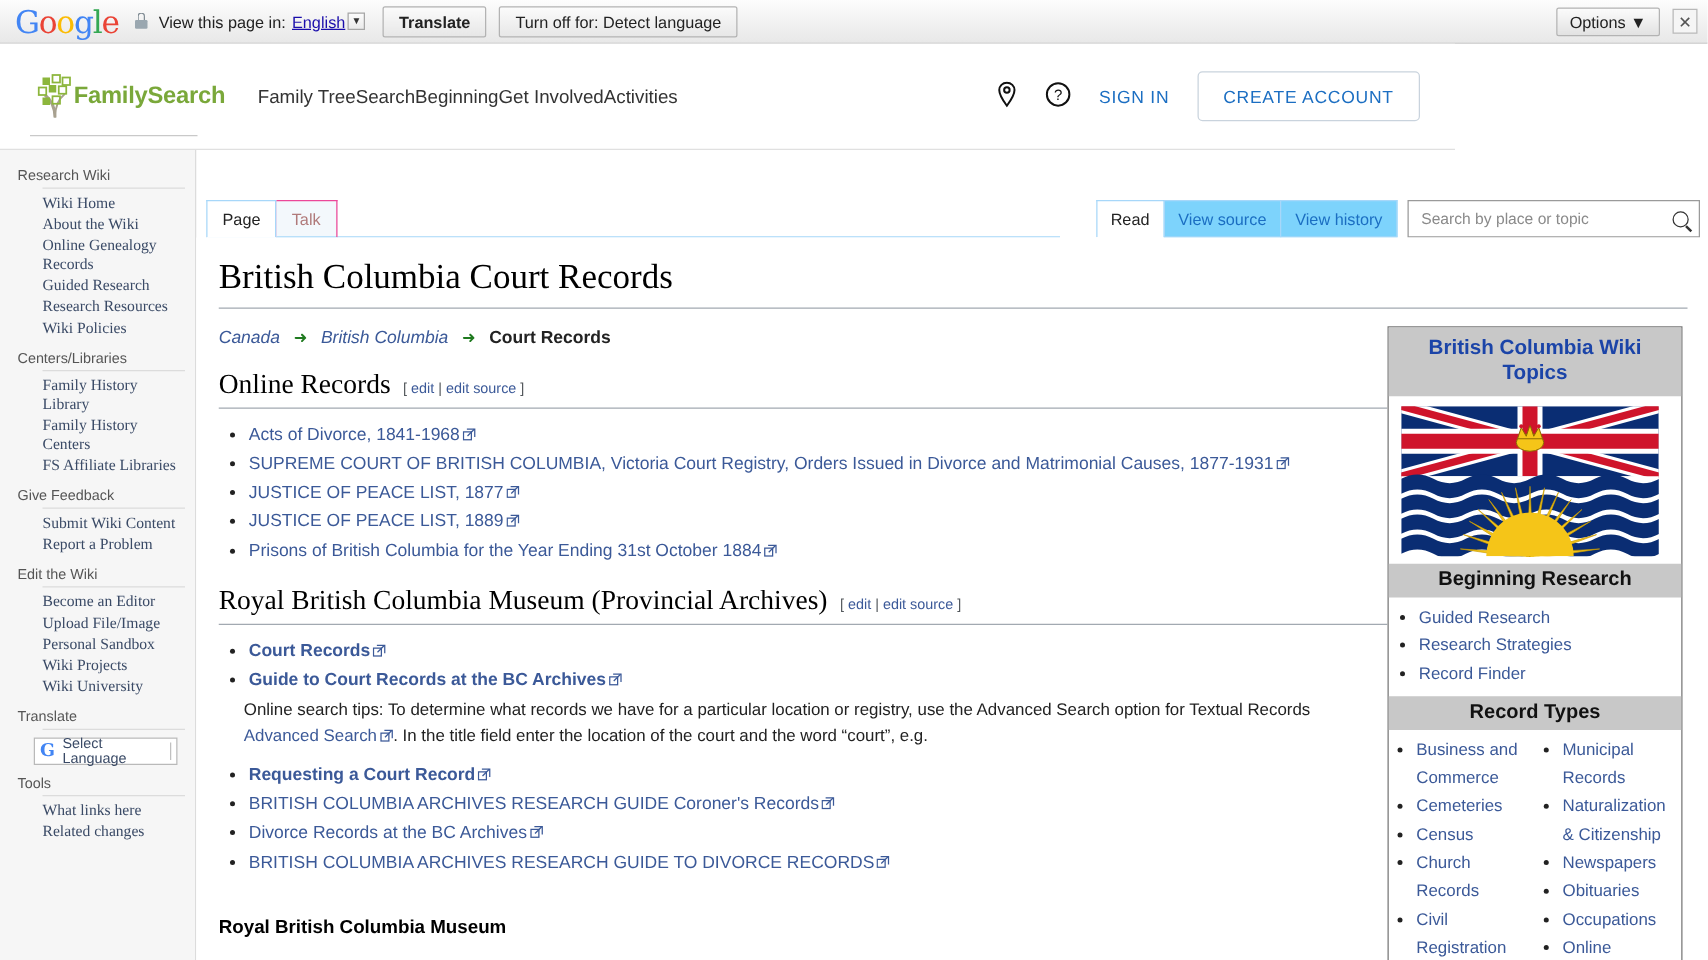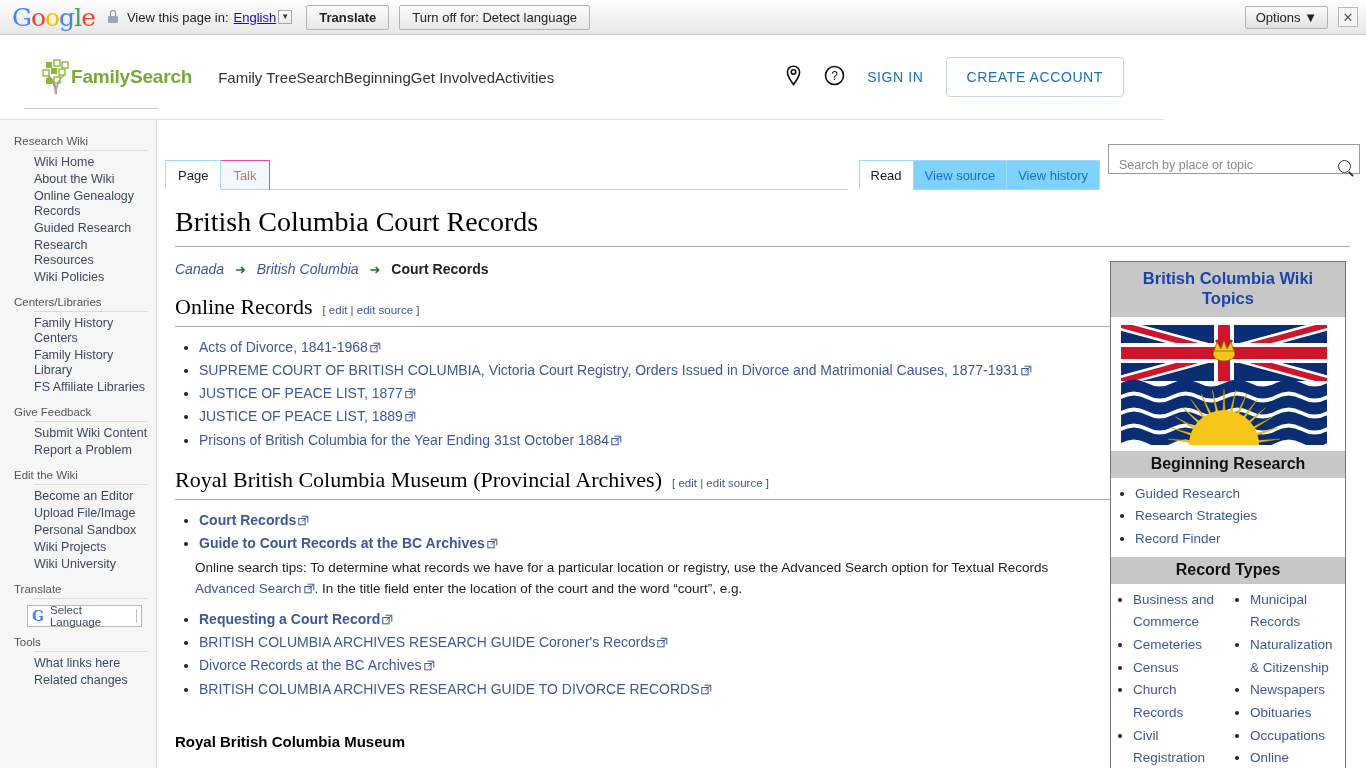--- a/index.html
+++ b/index.html
@@ -80,21 +80,21 @@
     width:20px; height:20px; border:1px solid #b8b8b8; background:#f5f5f5;
     display:flex; align-items:center; justify-content:center;
     font-size:13px; color:#555; cursor:pointer;
   }
 
   
   #fs-header {
     position:absolute; top:35px; left:0;
     width:1164px; height:85px;
     background:#fff; border-bottom:1px solid #e0e0e0;
-    display:flex; align-items:center; padding:0 40px;
+    display:flex; align-items:center; padding:0 28px;
   }
   #fs-logo-wrap { display:flex; align-items:center; margin-right:26px; }
   .fs-tree { width:34px; height:38px; position:relative; }
   #fs-logo-text {
     font-family:"Liberation Sans", sans-serif;
     font-weight:bold; font-size:19px; color:#7aa83a;
     letter-spacing:-0.2px; margin-left:-3px;
   }
   #fs-logo-underline {
     position:absolute; left:24px; top:73px; width:134px; height:1px; background:#c9c9c9;
@@ -115,21 +115,21 @@
     width:156px; height:648px;
     background:#f6f6f6;
     padding:12px 0 0 0;
     overflow:hidden;
     font-size:12.5px;
   }
   .sb-group-title {
     color:#555; font-size:11.5px; padding:3px 0 2px 14px;
   }
   .sb-rule { height:1px; background:#dcdcdc; margin:1px 8px 3px 34px; }
-  .sb-links { padding:0 0 7px 0; }
+  .sb-links { padding:0 0 7px 0;font-family:Liberation Serif, serif; }
   .sb-links a {
     display:block; color:#3a4a66; font-size:12.5px;
     padding:1px 8px 1px 34px; line-height:15px; cursor:pointer;
   }
   #sb-translate-widget {
     margin:6px 0 6px 27px; width:115px; height:22px;
     border:1px solid #b9b9b9; background:#fff;
     display:flex; align-items:center; padding:0 4px;
   }
   .g-mini {
@@ -169,23 +169,23 @@
   .tab-r {
     font-size:13px; padding:7px 11px 6px 11px; line-height:15px; cursor:pointer;
   }
   .tab-r.active {
     background:#fff; border:1px solid #a7d7f9; border-bottom:1px solid #fff; color:#222;
   }
   .tab-r.inactive {
     background:#7dd3fc; border:1px solid #a7d7f9; color:#1b6ec2; margin-left:-1px;
   }
   #search-wrap {
-    margin-left:8px; margin-bottom:16px;
-    width:252px; height:30px; border:1px solid #9a9a9a; background:#fff;
-    display:flex; align-items:flex-end; padding:0 8px;
+    margin-left:8px; margin-bottom:0;
+    width:234px; height:30px; border:1px solid #9a9a9a; background:#fff;
+    display:flex; align-items:center; padding:0 8px;
   }
   #search-input {
     border:none; outline:none; flex:1; font-size:12.5px;
     font-family:"Liberation Sans", sans-serif; color:#222; background:transparent;
   }
   #search-input::placeholder { color:#8a8a8a; }
   .mag {
     width:13px; height:13px; border:1.8px solid #333; border-radius:50%;
     position:relative; flex:none;
   }
@@ -343,22 +343,22 @@
     <a>About the Wiki</a>
     <a>Online Genealogy Records</a>
     <a>Guided Research</a>
     <a>Research Resources</a>
     <a>Wiki Policies</a>
   </div>
 
   <div class="sb-group-title">Centers/Libraries</div>
   <div class="sb-rule"></div>
   <div class="sb-links">
+    <a>Family History Library</a>
     <a>Family History Centers</a>
-    <a>Family History Library</a>
     <a>FS Affiliate Libraries</a>
   </div>
 
   <div class="sb-group-title">Give Feedback</div>
   <div class="sb-rule"></div>
   <div class="sb-links">
     <a>Submit Wiki Content</a>
     <a>Report a Problem</a>
   </div>
 

